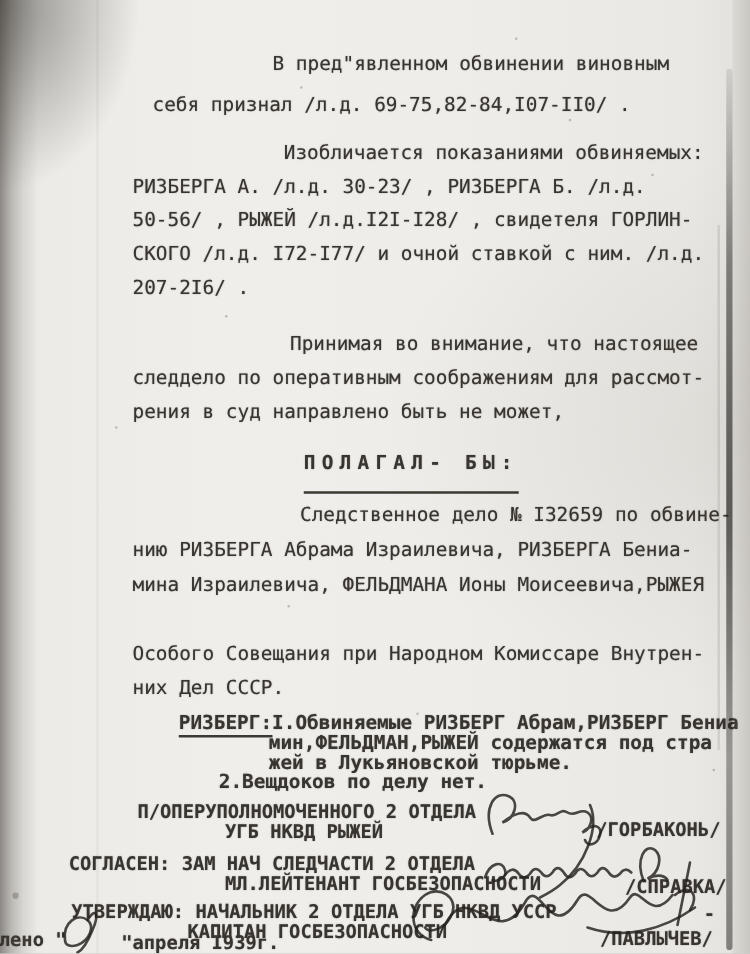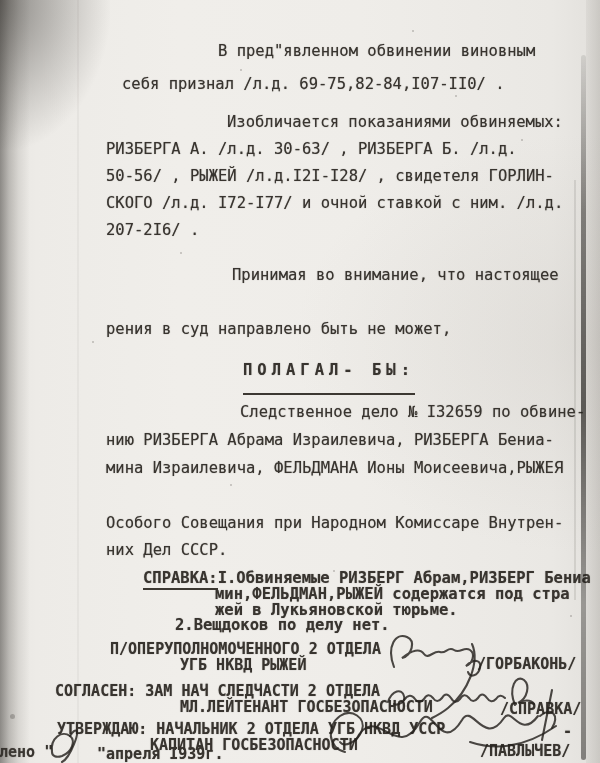--- a/index.html
+++ b/index.html
@@ -37,37 +37,38 @@
 </style>
 </head>
 <body>
 
 <div class="page">
 
   <div class="line" style="left:218px;top:42px">В пред"явленном обвинении виновным</div>
   <div class="line" style="left:122px;top:75px">себя признал /л.д. 69-75,82-84,I07-II0/ .</div>
 
   <div class="line" style="left:227px;top:113px">Изобличается показаниями обвиняемых:</div>
-  <div class="line" style="left:106px;top:140px">РИЗБЕРГА А. /л.д. 30-63/ , РИЗБЕРГА Б. /л.д.</div>
+  <div class="line" style="left:106px;top:140px">РИЗБЕРГА А. /л.д. 30-23/ , РИЗБЕРГА Б. /л.д.</div>
   <div class="line" style="left:106px;top:167px">50-56/ , РЫЖЕЙ /л.д.I2I-I28/ , свидетеля ГОРЛИН-</div>
   <div class="line" style="left:106px;top:194px">СКОГО /л.д. I72-I77/ и очной ставкой с ним. /л.д.</div>
   <div class="line" style="left:106px;top:221px">207-2I6/ .</div>
 
   <div class="line" style="left:232px;top:266px">Принимая во внимание, что настоящее</div>
+  <div class="line" style="left:106px;top:293px">следдело по оперативным соображениям для рассмот-</div>
   <div class="line" style="left:106px;top:320px">рения в суд направлено быть не может,</div>
 
   <div class="line heading" style="left:243px;top:361px">ПОЛАГАЛ- БЫ:</div>
 
   <div class="line" style="left:240px;top:403px">Следственное дело № I32659 по обвине-</div>
   <div class="line" style="left:106px;top:431px">нию РИЗБЕРГА Абрама Израилевича, РИЗБЕРГА Бениа-</div>
   <div class="line" style="left:106px;top:459px">мина Израилевича, ФЕЛЬДМАНА Ионы Моисеевича,РЫЖЕЯ</div>
   <div class="line" style="left:106px;top:541px">них Дел СССР.</div>
   <div class="line" style="left:106px;top:514px">Особого Совещания при Народном Комиссаре Внутрен-</div>
 
-  <div class="line bold" style="left:143px;top:569px"><span class="u">СПРАВКА:</span><span>I.Обвиняемые РИЗБЕРГ Абрам,РИЗБЕРГ Бениа</span></div>
+  <div class="line bold" style="left:143px;top:569px"><span class="u">РИЗБЕРГ:</span><span>I.Обвиняемые РИЗБЕРГ Абрам,РИЗБЕРГ Бениа</span></div>
   <div class="line bold" style="left:215px;top:585px">мин,ФЕЛЬДМАН,РЫЖЕЙ содержатся под стра</div>
   <div class="line bold" style="left:215px;top:601px">жей в Лукьяновской тюрьме.</div>
   <div class="line bold" style="left:175px;top:616px">2.Вещдоков по делу нет.</div>
 
   <div class="line small bold" style="left:110px;top:640px">П/ОПЕРУПОЛНОМОЧЕННОГО 2 ОТДЕЛА</div>
   <div class="line small bold" style="left:180px;top:656px">УГБ НКВД РЫЖЕЙ</div>
   <div class="line small bold" style="left:477px;top:655px">/ГОРБАКОНЬ/</div>
 
   <div class="line small bold" style="left:55px;top:682px">СОГЛАСЕН: ЗАМ НАЧ СЛЕДЧАСТИ 2 ОТДЕЛА</div>
   <div class="line small bold" style="left:180px;top:698px">МЛ.ЛЕЙТЕНАНТ ГОСБЕЗОПАСНОСТИ</div>

